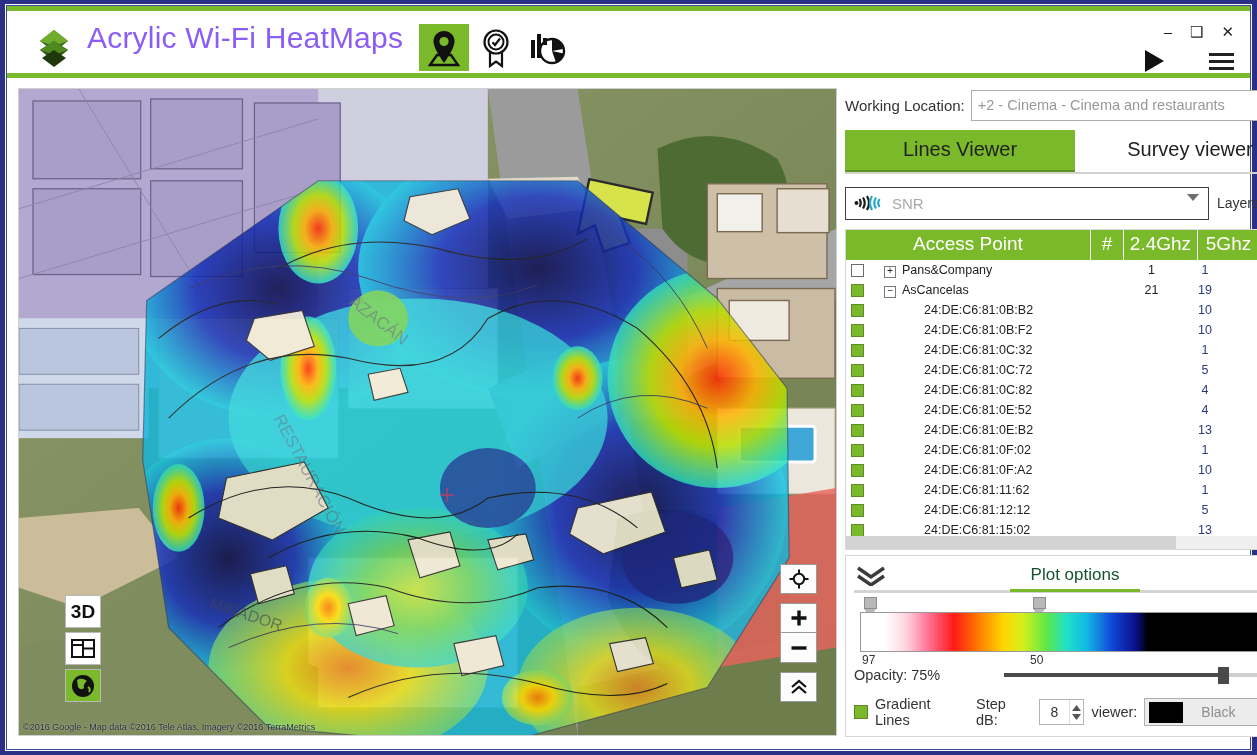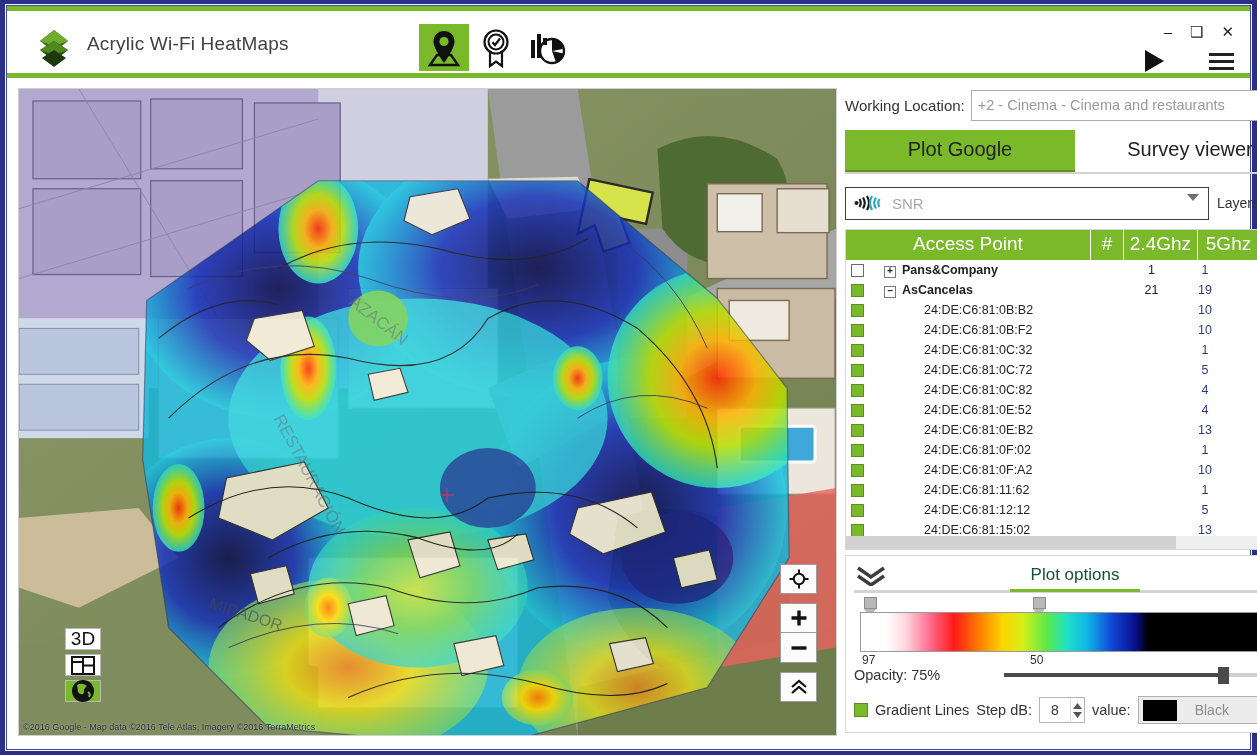--- a/index.html
+++ b/index.html
@@ -27,22 +27,22 @@
     position: absolute; left: 0; top: 0; right: 0; height: 72px;
     background: #ffffff;
     border-top: 5px solid #7ab929;
     border-bottom: 5px solid #7ab929;
   }
   .logo {
     position: absolute; left: 27px; top: 17px;
     width: 40px; height: 40px;
   }
   .app-title {
-    position: absolute; left: 80px; top: 22px;
-    font-size: 19px; color: #404040; letter-spacing: .2px;
+    position: absolute; left: 80px; top: 10px;
+    font-size: 30px; color: #8b5cf6; letter-spacing: .2px;
     font-weight: 400; white-space: nowrap;
   }
   .mode-tabs { position: absolute; left: 412px; top: 13px; display: flex; gap: 2px; }
   .mode-tab {
     width: 50px; height: 47px; display: flex; align-items: center; justify-content: center;
     cursor: pointer;
   }
   .mode-tab.active { background: #7ab929; }
   .winctl {
     position: absolute; top: 13px; right: 16px;
@@ -65,24 +65,24 @@
   }
   .map-canvas { position: absolute; inset: 0; }
   .map-attrib {
     position: absolute; left: 4px; bottom: 3px;
     font-size: 9px; color: #2b2b3e;
     text-shadow: 0 0 2px rgba(255,255,255,.55);
     white-space: nowrap; z-index: 40;
   }
   .map-btns-left { position: absolute; left: 46px; bottom: 29px; z-index: 40; }
   .mbtn {
-    width: 36px; height: 22px; background: #fff; border: 1px solid #b9b9b9;
+    width: 36px; height: 33px; background: #fff; border: 1px solid #b9b9b9;
     display: flex; align-items: center; justify-content: center;
     margin-bottom: 4px; cursor: pointer;
-    font-size: 19px; font-weight: 400; color: #111;
+    font-size: 19px; font-weight: 700; color: #111;
   }
   .mbtn.globe { background: #7ab929; }
   .map-btns-right { position: absolute; right: 19px; bottom: 33px; z-index: 40; width: 37px; }
   .mbtn2 {
     width: 37px; height: 30px; background: #fcfcfc; border: 1px solid #9a9a9a;
     display: flex; align-items: center; justify-content: center; cursor: pointer;
   }
   .zoomgrp { margin-top: 9px; margin-bottom: 9px; }
   .zoomgrp .mbtn2 + .mbtn2 { border-top: none; }
   .crosshair-marker { position: absolute; z-index: 35; pointer-events: none; }
@@ -130,21 +130,21 @@
   .cb-cell { width: 22px; display: flex; justify-content: center; }
   .cb { width: 13px; height: 13px; border: 1px solid #6b6b6b; background: #fff; cursor: pointer; }
   .cb.on { background: #7ab929; border-color: #5e8a2a; }
   .exp {
     width: 12px; height: 12px; border: 1px solid #7a7a7a; background: #fff;
     font-size: 10px; line-height: 10px; text-align: center; color: #222;
     margin-right: 6px; cursor: pointer; font-family: "Liberation Mono", monospace;
   }
   .nm { flex: 1; white-space: nowrap; overflow: hidden; }
   .nm.child { padding-left: 56px; }
-  .nm.parent { padding-left: 16px; font-weight: bold; }
+  .nm.parent { padding-left: 16px; }
   .c-n { width: 33px; text-align: center; }
   .c-24 { width: 74px; text-align: center; color: #2a3a7a; }
   .c-5 { width: 62px; text-align: center; color: #2a3a7a; }
   .vscroll {
     position: absolute; right: 1px; top: 1px; width: 12px; height: 274px; background: #fff;
   }
   .vthumb { position: absolute; top: 20px; left: 0; width: 12px; height: 75px; background: #dcdcdc; cursor: pointer; }
   .hscroll { height: 13px; background: #efefef; position: relative; }
   .hthumb { position: absolute; left: 0; top: 0; width: 330px; height: 13px; background: #d2d2d2; cursor: pointer; }
 
@@ -466,21 +466,21 @@
         <div class="wl-label">Working Location:</div>
         <div class="wl-box">
           <span>+2 - Cinema - Cinema and restaurants</span>
           <span class="caret">
             <span class="caret-sm"></span>
           </span>
         </div>
       </div>
 
       <div class="tabs">
-        <div class="tab active">Plot Google</div>
+        <div class="tab active">Lines Viewer</div>
         <div class="tab">Survey viewer</div>
       </div>
 
       <div class="snr-row">
         <div class="snr-sel">
           <svg width="30" height="18" viewBox="0 0 30 18">
             <path d="M13 2 Q17 9 13 16" fill="none" stroke="#1b1b1b" stroke-width="2.2"></path>
             <path d="M9 3.5 Q12.5 9 9 14.5" fill="none" stroke="#1b1b1b" stroke-width="2.2"></path>
             <path d="M5.5 5 Q8 9 5.5 13" fill="none" stroke="#1b1b1b" stroke-width="2.2"></path>
             <circle cx="2.5" cy="9" r="2" fill="#1b1b1b"></circle>
@@ -702,21 +702,21 @@
             <span class="v">8</span>
             <span class="arrows">
               <svg width="9" height="6" viewBox="0 0 9 6">
                 <polygon points="4.5,0 9,6 0,6" fill="#555"></polygon>
               </svg>
               <svg width="9" height="6" viewBox="0 0 9 6">
                 <polygon points="0,0 9,0 4.5,6" fill="#555"></polygon>
               </svg>
             </span>
           </div>
-          <span>value:</span>
+          <span>viewer:</span>
           <div class="colorsel">
             <div class="colorsw"></div>
             <span class="cname">Black</span>
             <span class="caret">
               <span class="caret-dn"></span>
             </span>
           </div>
         </div>
       </div>
     </div>

